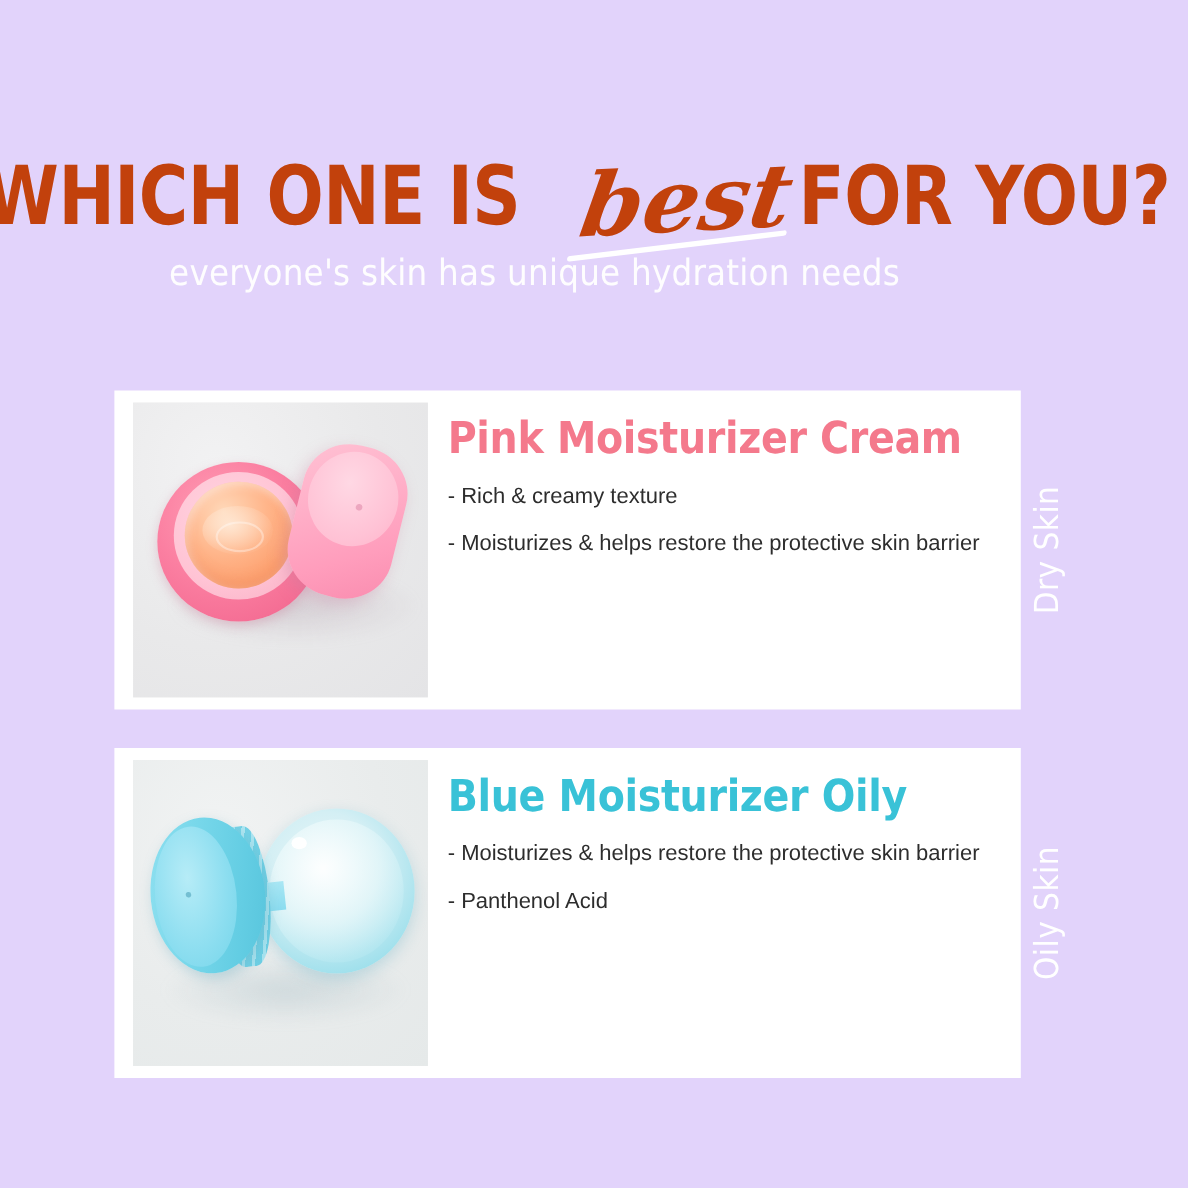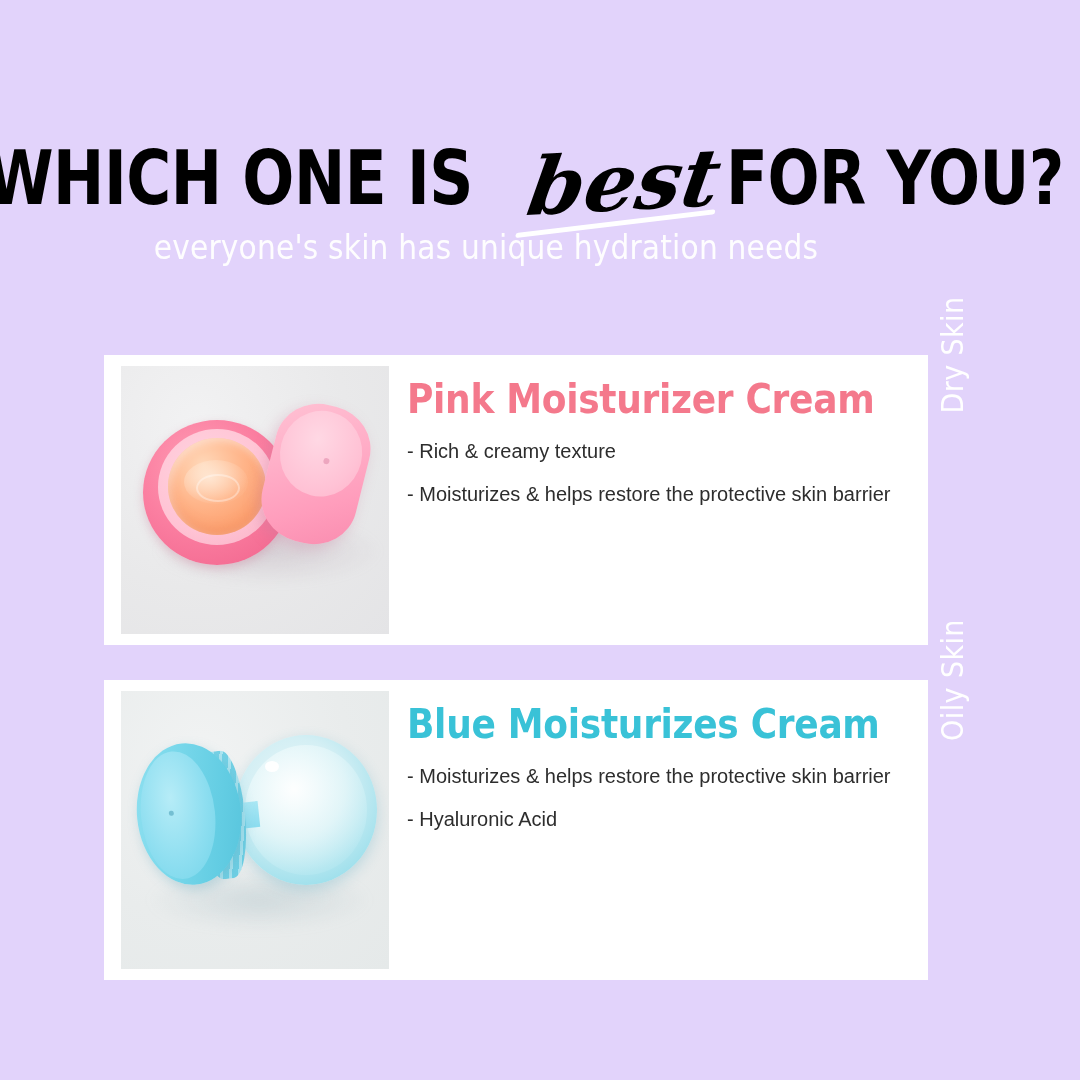--- a/index.html
+++ b/index.html
@@ -26,21 +26,21 @@
   .headline {
     position: absolute;
     left: 96px;
     top: 136px;
     width: 888px;
     height: 86px;
     display: flex;
     align-items: baseline;
     justify-content: center;
     white-space: nowrap;
-    color: #000000;
+    color: #c2410c;
     text-align: center;
   }
   .headline-part {
     font-family: "Liberation Sans Narrow", "DejaVu Sans Condensed", "Liberation Sans", sans-serif;
     font-weight: 700;
     font-size: 74px;
     letter-spacing: -0.5px;
     line-height: 1;
     transform: scaleX(0.92);
     transform-origin: left bottom;
@@ -81,21 +81,21 @@
     letter-spacing: 0.2px;
     opacity: 0.97;
   }
 
   
   .card {
     position: absolute;
     left: 104px;
     width: 968px;
     display: flex;
-    align-items: flex-start;
+    align-items: center;
   }
   .card-body {
     position: relative;
     width: 824px;
     background: #ffffff;
     display: flex;
     align-items: flex-start;
     box-sizing: border-box;
     padding: 11px 0 11px 17px;
   }
@@ -362,22 +362,22 @@
     <div class="product-photo photo-blue">
       <div class="bj-bg"></div>
       <div class="bj-shadow"></div>
       <div class="bj-jar"></div>
       <div class="bj-neck"></div>
       <div class="bj-ridges"></div>
       <div class="bj-lid"></div>
     </div>
 
     <div class="card-text">
-      <div class="product-title" style="color:#39C2D7;">Blue Moisturizes Cream</div>
+      <div class="product-title" style="color:#39C2D7;">Blue Moisturizer Oily</div>
       <p class="bullet">- Moisturizes &amp; helps restore the protective skin barrier</p>
-      <p class="bullet">- Hyaluronic Acid</p>
+      <p class="bullet">- Panthenol Acid</p>
     </div>
   </div>
 
   <div class="card-tab" style="background:#39C2D7;">
     <span class="tab-label">Oily Skin</span>
   </div>
 </div>
 
 </body></html>

